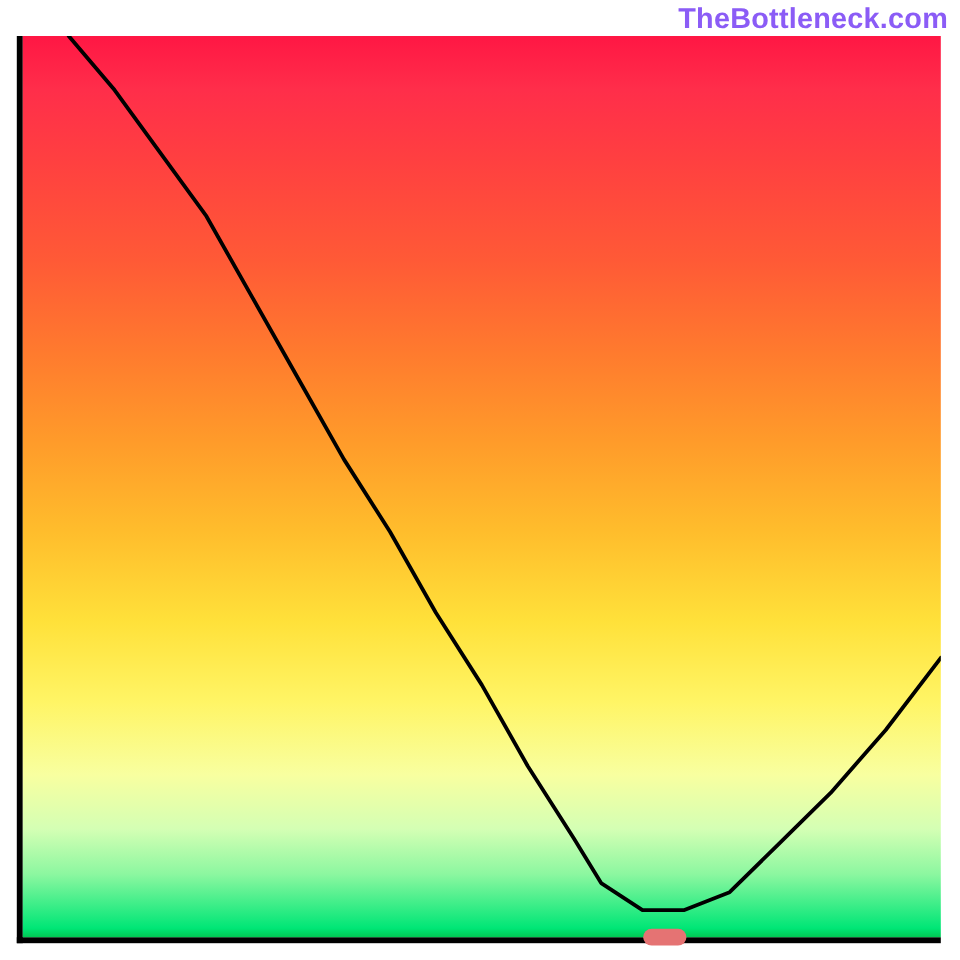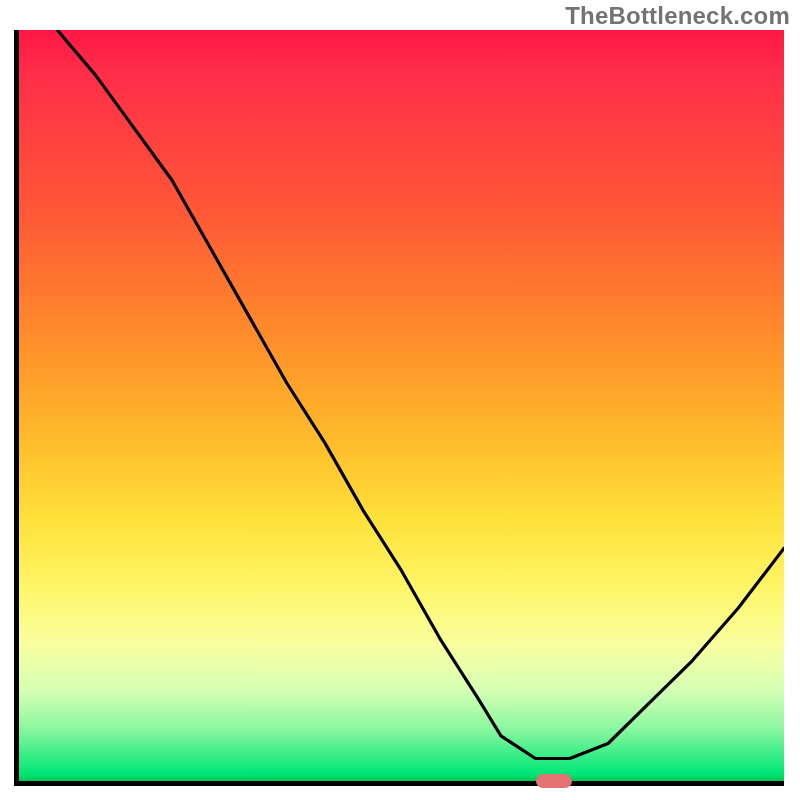--- a/index.html
+++ b/index.html
@@ -9,21 +9,21 @@
     width: 800px;
     height: 800px;
   }
   .watermark {
     position: absolute;
     top: 2px;
     right: 10px;
     font-family: Arial, Helvetica, sans-serif;
     font-size: 24px;
     font-weight: 600;
-    color: #737373;
+    color: #8b5cf6;
     letter-spacing: 0.2px;
     z-index: 10;
   }
   .plot {
     position: absolute;
     left: 14px;
     top: 30px;
     width: 770px;
     height: 756px;
     border-left: 5px solid #000;

